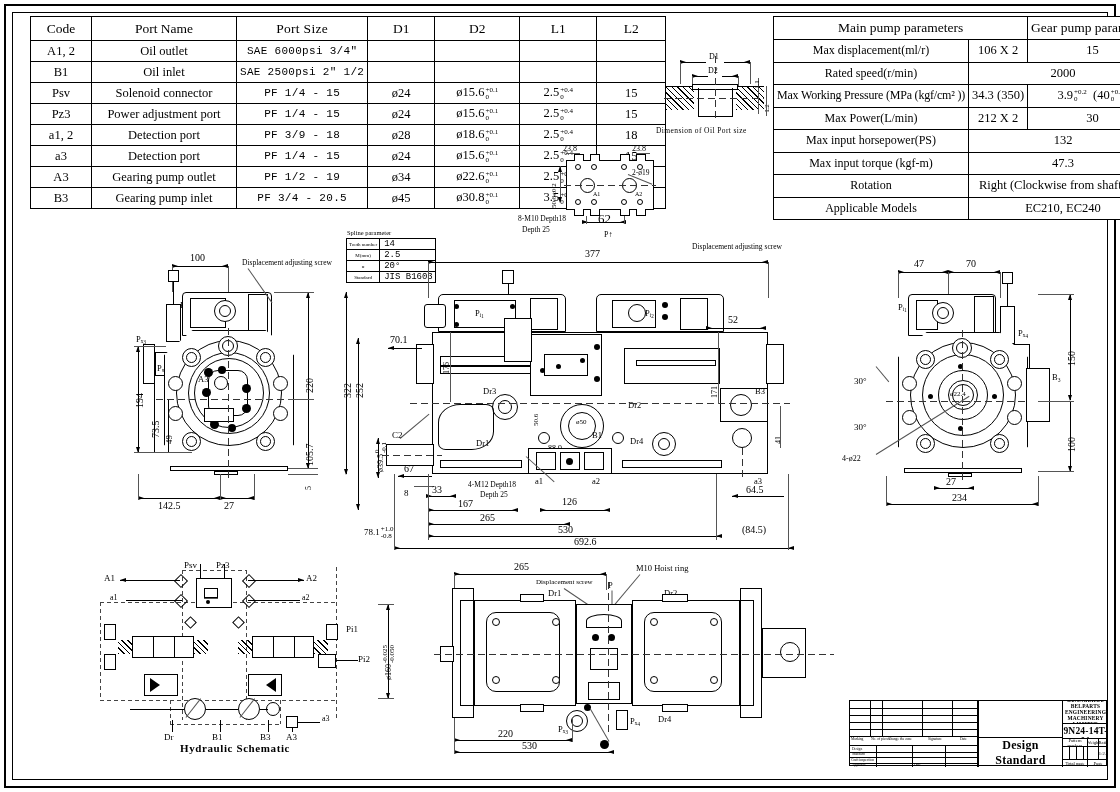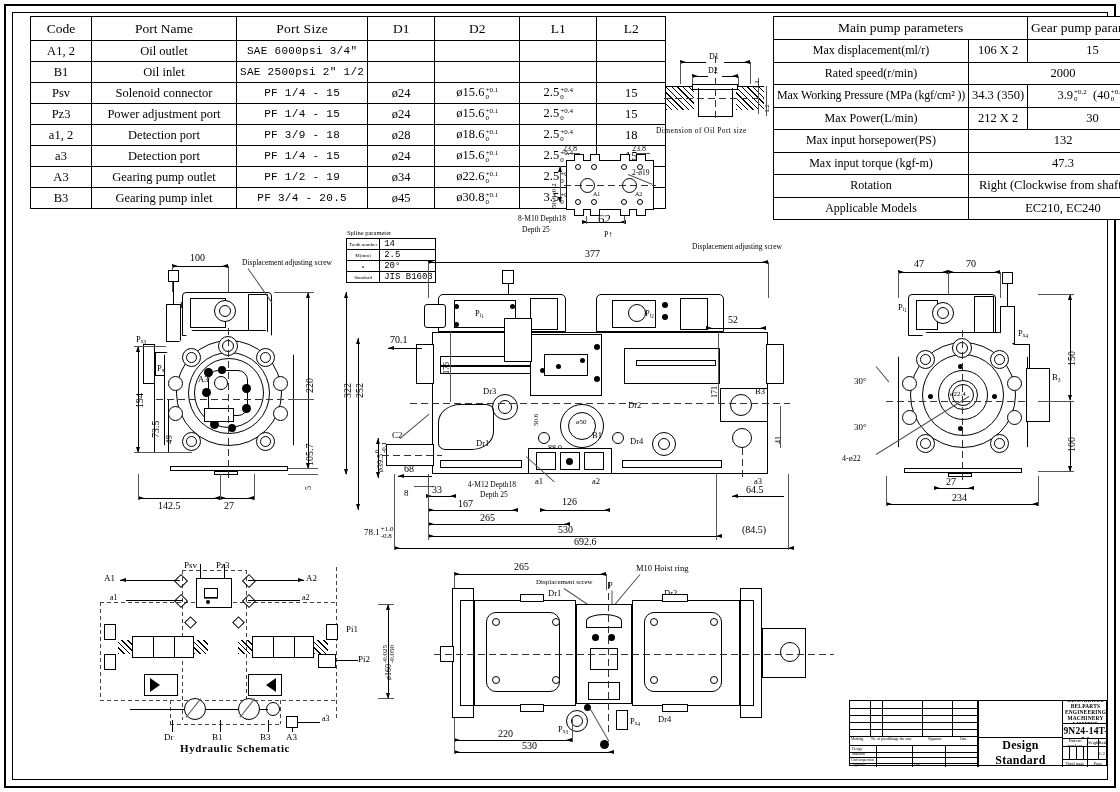--- a/index.html
+++ b/index.html
@@ -544,21 +544,21 @@
     <div class="dimv" style="left:-6px;top:224px;font-size:8px;"><span>ø39.5</span><span class="tol"><i>0</i><i>-0.1</i></span></div>
     <div class="ln lv" style="left:-2px;top:190px;height:40px;"></div>
     <div class="arrU" style="left:-4.2px;top:190px;"></div>
     <div class="arrD" style="left:-4.2px;top:224px;"></div>
 
     <div class="ln lh" style="left:8px;top:100px;width:34px;"></div>
     <div class="arrL" style="left:8px;top:97.5px;"></div>
     <div class="dim" style="left:10px;top:86px;">70.1</div>
     <div class="ln lh" style="left:18px;top:228px;width:34px;"></div>
     <div class="arrL" style="left:18px;top:225.5px;"></div>
-    <div class="dim" style="left:24px;top:215px;">68</div>
+    <div class="dim" style="left:24px;top:215px;">67</div>
 
     <div class="dimv" style="left:62px;top:126px;font-size:8px;">176</div>
     <div class="ln lv ext" style="left:70px;top:84px;height:70px;"></div>
     <div class="dimv" style="left:330px;top:150px;font-size:8px;">171</div>
     <div class="ln lv ext" style="left:338px;top:84px;height:72px;"></div>
     <div class="dimv" style="left:394px;top:196px;font-size:8px;">41</div>
     <div class="ln lv ext" style="left:400px;top:158px;height:42px;"></div>
 
     <div class="ln lh" style="left:326px;top:80px;width:60px;"></div>
     <div class="arrR" style="left:326px;top:77.5px;"></div>

